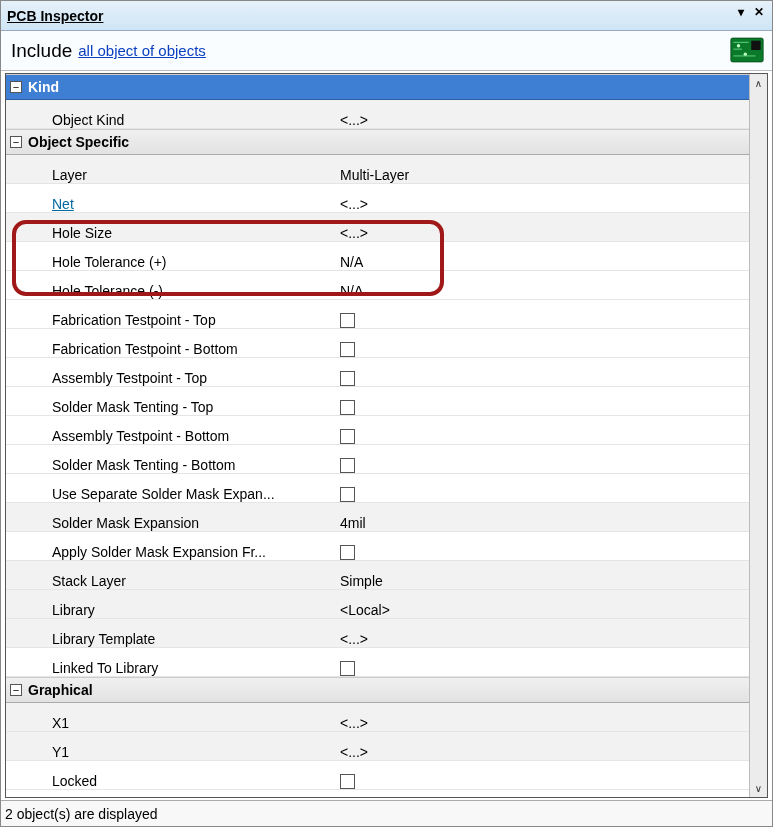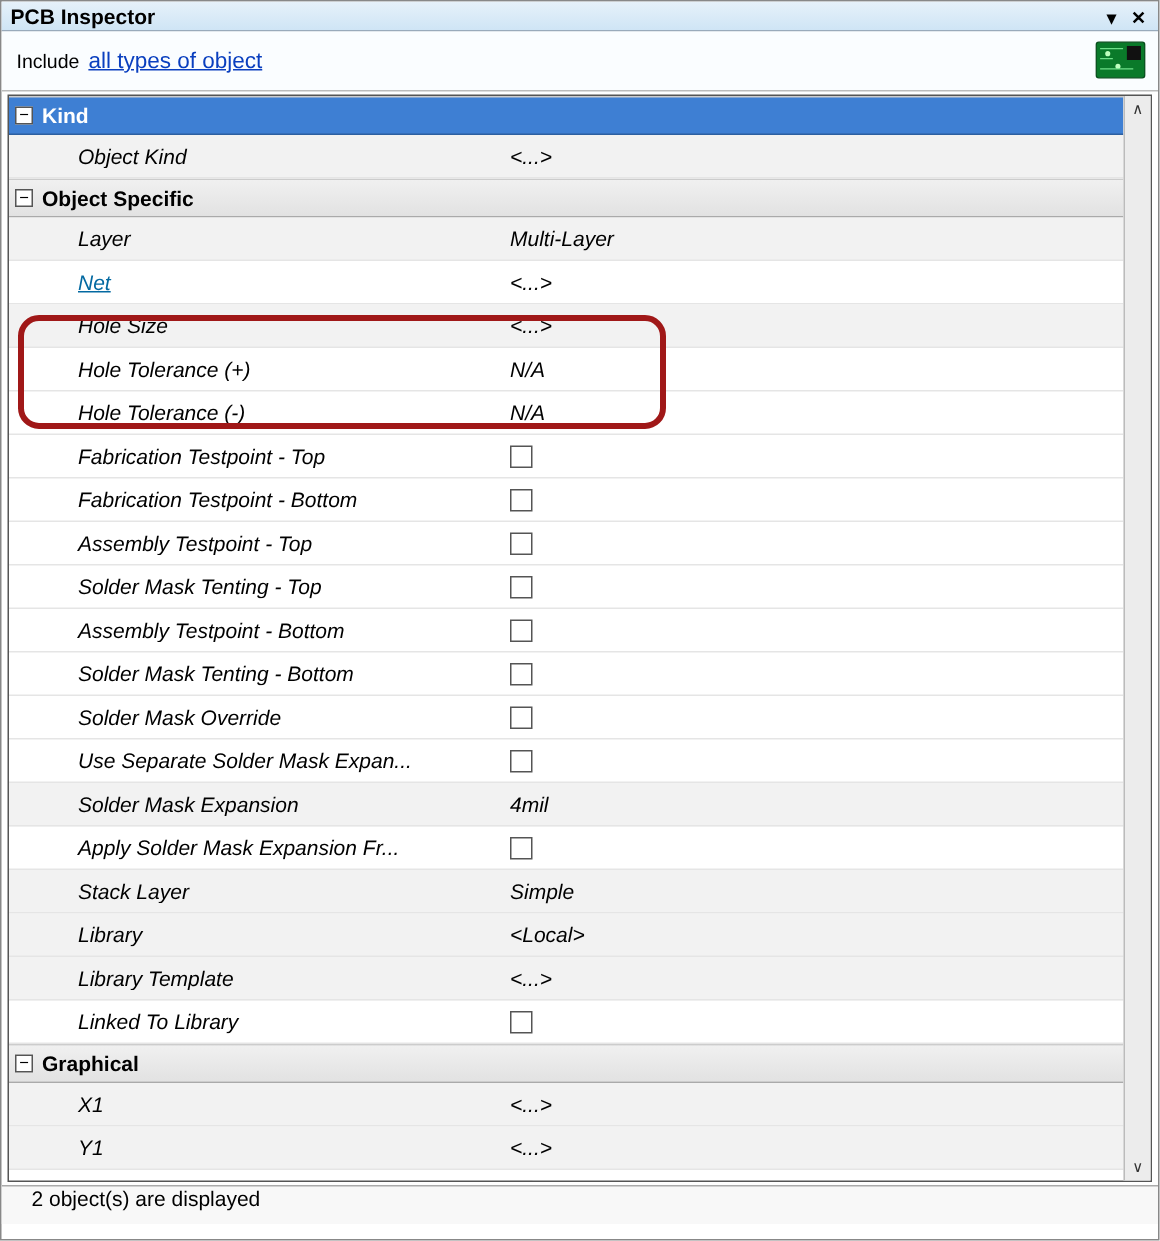--- a/index.html
+++ b/index.html
@@ -10,27 +10,28 @@
     background: #fff;
     color: #000;
     width: 773px;
     height: 827px;
     overflow: hidden;
     border: 1px solid #888;
   }
   .titlebar {
     background: linear-gradient(#e6f1fa, #cfe5f5);
     border-bottom: 1px solid #9ab;
-    height: 20px;
+    height: 30px;
     display: flex;
     align-items: center;
     padding: 0 6px;
     font-weight: bold;
     font-size: 14px;
     position: relative;
+    text-decoration: underline;
   }
   .titlebar .controls {
     position: absolute;
     right: 6px;
     top: 4px;
     display: flex;
     gap: 4px;
     align-items: center;
   }
   .titlebar .ctrl {
@@ -45,21 +46,21 @@
   }
   .includebar {
     height: 40px;
     display: flex;
     align-items: center;
     padding: 0 10px;
     border-bottom: 1px solid #bbb;
     position: relative;
     background: #fafdff;
   }
-  .includebar .label { margin-right: 6px; font-size: 13px;}
+  .includebar .label { margin-right: 6px; font-size: 19px;}
   .includebar a {
     color: #0a3fbf;
     text-decoration: underline;
     font-size: 15px;
   }
   .chip-icon {
     position: absolute;
     right: 8px;
     top: 4px;
     width: 34px;
@@ -123,23 +124,22 @@
     text-align: center;
     margin-right: 6px;
     font-weight: normal;
     cursor: pointer;
     flex-shrink: 0;
   }
   .row {
     display: flex;
     border-bottom: 1px solid #e5e5e5;
     height: 29px;
-    align-items: center;
-    position: relative;
-    font-style: italic;
+    align-items: flex-end;
+    position: relative;
   }
   .row .label-cell {
     width: 330px;
     padding-left: 46px;
     font-size: 14px;
     white-space: nowrap;
     overflow: hidden;
     text-overflow: ellipsis;
   }
   .row .value-cell {
@@ -165,39 +165,40 @@
     z-index: 5;
     top: 146px;
     left: 6px;
     width: 432px;
     height: 76px;
   }
   .statusbar {
     height: 26px;
     border-top: 1px solid #aaa;
     display: flex;
-    padding: 0 20px;
+    align-items: center;
+    padding: 0 4px;
     font-size: 14px;
     background: #f8f8f8;
   }
 </style>
 </head>
 <body>
 
 <div class="titlebar">
   <span>PCB Inspector</span>
   <div class="controls">
     <div class="ctrl">▾</div>
     <div class="ctrl">✕</div>
   </div>
 </div>
 
 <div class="includebar">
   <span class="label">Include</span>
-  <a href="#">all types of object</a>
+  <a href="#">all object of objects</a>
   <div class="chip-icon">
     <svg viewBox="0 0 40 34">
       <rect x="1" y="3" width="38" height="28" rx="2" fill="#0a7a2a" stroke="#064d1b"></rect>
       <rect x="25" y="6" width="11" height="11" fill="#111"></rect>
       <circle cx="10" cy="12" r="2" fill="#bfffbf"></circle>
       <circle cx="18" cy="22" r="2" fill="#bfffbf"></circle>
       <line x1="4" y1="8" x2="22" y2="8" stroke="#6fe08a" stroke-width="1"></line>
       <line x1="4" y1="16" x2="14" y2="16" stroke="#6fe08a" stroke-width="1"></line>
       <line x1="4" y1="24" x2="30" y2="24" stroke="#6fe08a" stroke-width="1"></line>
     </svg>
@@ -269,26 +270,20 @@
             <div class="checkbox"></div>
           </div>
         </div>
         <div class="row">
           <div class="label-cell">Solder Mask Tenting - Bottom</div>
           <div class="value-cell">
             <div class="checkbox"></div>
           </div>
         </div>
         <div class="row">
-          <div class="label-cell">Solder Mask Override</div>
-          <div class="value-cell">
-            <div class="checkbox"></div>
-          </div>
-        </div>
-        <div class="row">
           <div class="label-cell">Use Separate Solder Mask Expan...</div>
           <div class="value-cell">
             <div class="checkbox"></div>
           </div>
         </div>
         <div class="row shaded">
           <div class="label-cell">Solder Mask Expansion</div>
           <div class="value-cell">4mil</div>
         </div>
         <div class="row">

